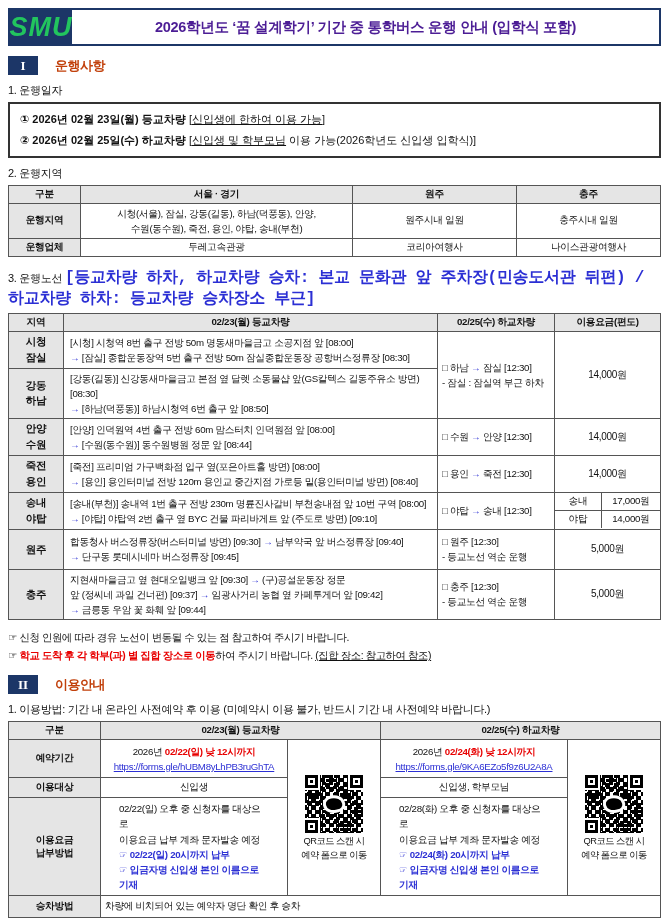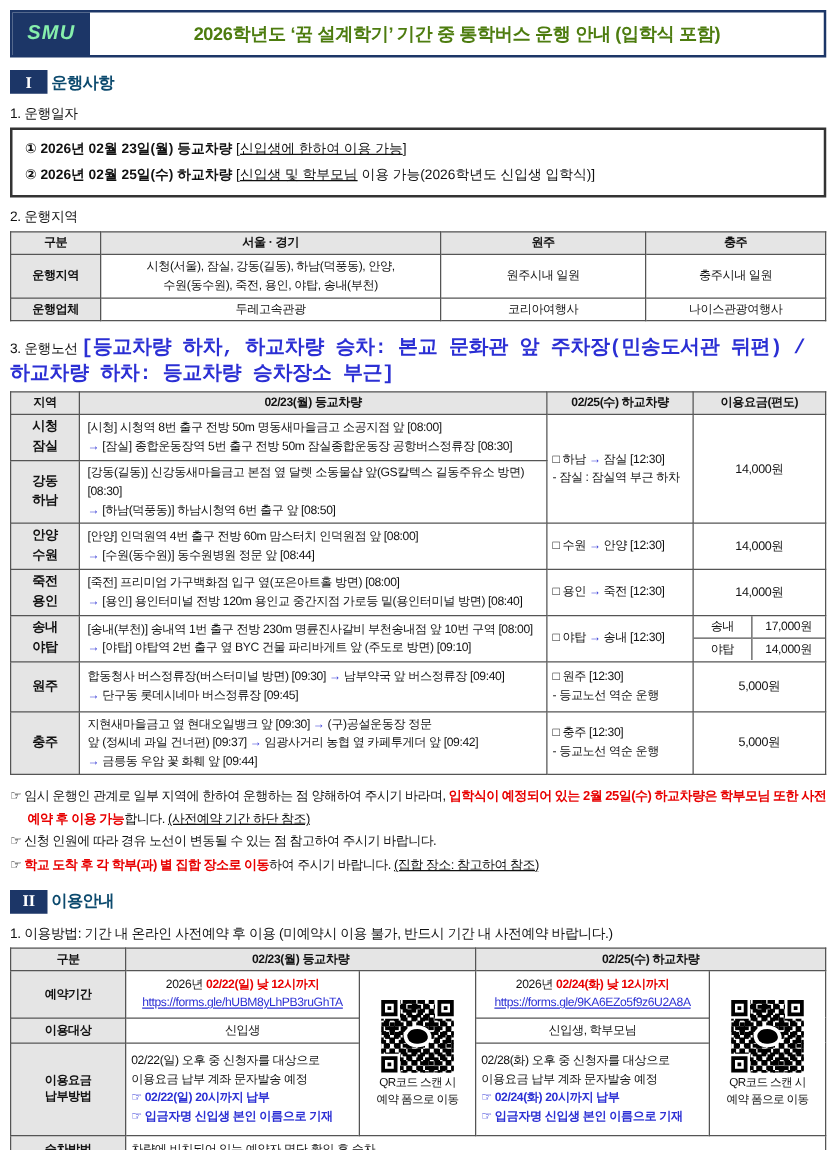--- a/index.html
+++ b/index.html
@@ -1,24 +1,24 @@
 <!DOCTYPE html>
 <html><head>
 <meta charset="utf-8">
 <style>
   html,body{margin:0;padding:0;background:#fff;}
   body{width:653px;padding:8px;font-family:"Liberation Sans","DejaVu Sans",sans-serif;color:#111;font-size:10px;}
   .titlebar{display:flex;align-items:stretch;border:2px solid #1c3667;height:34px;margin-bottom:10px;}
-  .logo{background:#1c3667;color:#86efac;width:62px;display:flex;align-items:center;justify-content:center;
-        font-weight:900;font-style:italic;font-size:16px;letter-spacing:1px;}
-  .doc-title{flex:1;display:flex;align-items:center;justify-content:center;color:#4d7c0f;font-weight:bold;font-size:14.5px;letter-spacing:-0.3px;border-radius:16px;}
+  .logo{background:#1c3667;color:#22c55e;width:62px;display:flex;align-items:center;justify-content:center;
+        font-weight:900;font-style:italic;font-size:27px;letter-spacing:1px;}
+  .doc-title{flex:1;display:flex;align-items:center;justify-content:center;color:#4c1d95;font-weight:bold;font-size:14.5px;letter-spacing:-0.3px;border-radius:16px;}
   .sec{display:flex;align-items:center;margin:10px 0 6px;}
   .badge{width:30px;height:19px;background:#1c3667;color:#fff;display:flex;align-items:center;justify-content:center;
          font-family:"Liberation Serif","DejaVu Serif",serif;font-weight:bold;font-size:13px;}
-  .sec-title{margin-left:3px;font-weight:bold;font-size:13px;color:#0c4a6e;letter-spacing:-0.5px;}
+  .sec-title{margin-left:17px;font-weight:bold;font-size:13px;color:#c2410c;letter-spacing:-0.5px;}
   .subhead{font-size:11px;margin:8px 0 4px;letter-spacing:-0.3px;}
   .datebox{border:2px solid #333;padding:5px 10px;line-height:1.9;font-size:11px;}
   .datebox .b{font-weight:bold;}
   .ul{text-decoration:underline;}
   table{border-collapse:collapse;width:100%;table-layout:fixed;}
   td,th{border:1px solid #555;padding:2px 4px;font-size:9.7px;font-weight:normal;vertical-align:middle;letter-spacing:-0.3px;}
   th{background:#e5e5e5;font-weight:bold;text-align:center;}
   .c{text-align:center;}
   .reg-table td{text-align:center;}
   .rt-heading{font-size:11px;margin:10px 0 4px;letter-spacing:-0.3px;}
@@ -43,21 +43,21 @@
         repeating-conic-gradient(#000 0 25%, transparent 0 50%) 2px 3px/9px 9px,
         repeating-conic-gradient(#000 0 25%, #fff 0 50%) 0 0/7px 7px;}
   .fp{position:absolute;width:13px;height:13px;border:3px solid #000;background:#fff;box-shadow:0 0 0 2px #fff;box-sizing:border-box;}
   .fp::after{content:"";position:absolute;left:2px;top:2px;width:3px;height:3px;background:#000;}
   .fp.tl{left:0;top:0}.fp.tr{right:0;top:0}.fp.bl{left:0;bottom:0}
   .qr-logo{position:absolute;left:50%;top:50%;width:16px;height:12px;transform:translate(-50%,-50%) rotate(-12deg);
            background:#000;border-radius:60% 90% 50% 80%;box-shadow:0 0 0 3px #fff;}
   .qr-cap{font-size:9.3px;text-align:center;line-height:1.45;letter-spacing:-0.5px;}
   .linkish{color:#2b2fd4;text-decoration:underline;font-size:9.7px;cursor:pointer;}
   .footer{margin-top:8px;line-height:1.8;font-size:10.4px;letter-spacing:-0.4px;}
-  .paycell{line-height:1.6;padding:3px 4px;}
+  .paycell{line-height:1.6;padding:3px 18px;}
 </style>
 </head>
 <body>
 
 <div class="titlebar">
   <div class="logo">SMU</div>
   <div class="doc-title">2026학년도 ‘꿈 설계학기’ 기간 중 통학버스 운행 안내 (입학식 포함)</div>
 </div>
 
 <div class="sec">
@@ -226,21 +226,20 @@
     <td>
       <div class="line az">□ 충주 [12:30]</div>
       <div class="line az">- 등교노선 역순 운행</div>
     </td>
     <td class="fare">5,000원</td>
   </tr>
 </tbody>
   </table>
 
 <div class="notes">
-  <div class="note"><span>☞</span> <span>임시 운행인 관계로 일부 지역에 한하여 운행하는 점 양해하여 주시기 바라며, </span><span class="red">입학식이 예정되어 있는 2월 25일(수) 하교차량은 학부모님 또한 사전예약 후 이용 가능</span><span>합니다. </span><span class="ul">(사전예약 기간 하단 참조)</span></div>
   <div class="note"><span>☞</span> <span>신청 인원에 따라 경유 노선이 변동될 수 있는 점 참고하여 주시기 바랍니다.</span></div>
   <div class="note"><span>☞</span> <span class="red">학교 도착 후 각 학부(과) 별 집합 장소로 이동</span><span>하여 주시기 바랍니다. </span><span class="ul">(집합 장소: 참고하여 참조)</span></div>
 </div>
 
 <div class="sec">
   <div class="badge">II</div>
   <div class="sec-title">이용안내</div>
 </div>
 
 <div class="subhead">1. 이용방법: 기간 내 온라인 사전예약 후 이용 (미예약시 이용 불가, 반드시 기간 내 사전예약 바랍니다.)</div>

